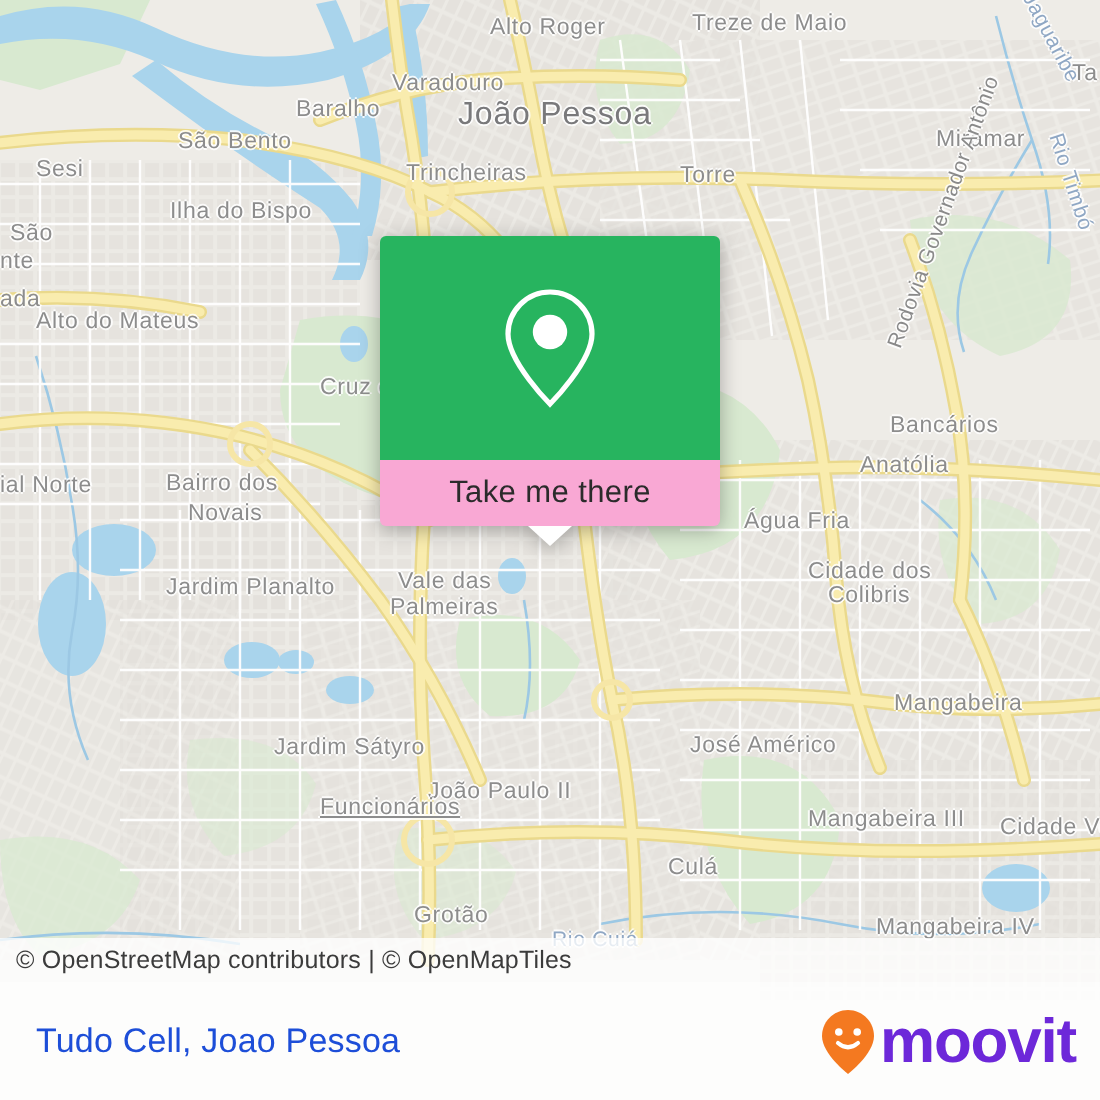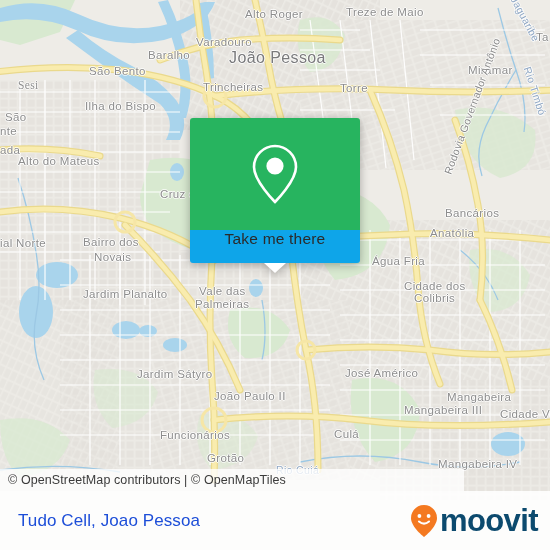--- a/index.html
+++ b/index.html
@@ -70,24 +70,24 @@
   #popup-green {
     height: 112px;
     background: #27b45f;
     border-radius: 3px 3px 0 0;
     display: flex;
     align-items: center;
     justify-content: center;
   }
   #popup-button {
     height: 33px;
-    background: #0ea5e9;
+    background: #f9a8d4;
     border-radius: 0 0 3px 3px;
     display: flex;
-    align-items: flex-start;
+    align-items: center;
     justify-content: center;
     cursor: pointer;
     position: relative;
   }
   #popup-button span {
     font-size: 15.5px;
     color: #2b2b2b;
     letter-spacing: .2px;
   }
   #popup-tail {
@@ -99,21 +99,21 @@
     border-left: 11px solid transparent;
     border-right: 11px solid transparent;
     border-top: 10px solid #ffffff;
   }
 
   
   #attribution {
     position: absolute;
     left: 0;
     top: 469px;
-    width: 464px;
+    width: 550px;
     height: 22px;
     background: rgba(255,255,255,0.78);
     display: flex;
     align-items: center;
     z-index: 50;
   }
   #attribution span {
     font-size: 12.5px;
     color: #3b3b3b;
     padding-left: 8px;
@@ -141,21 +141,21 @@
     white-space: nowrap;
   }
   #brand {
     display: flex;
     align-items: center;
     padding-right: 12px;
     gap: 1px;
   }
   #brand-word {
     font-size: 31px;
-    color: #0c4a6e;
+    color: #6d28d9;
     font-weight: bold;
     letter-spacing: -0.6px;
     line-height: 31px;
   }
 </style>
 </head>
 <body>
 
 <div id="app">
 
@@ -281,21 +281,21 @@
       </g>
     </svg>
 
     <div id="map-labels">
         <div class="map-label" style="left: 245px; top: 8px;">Alto Roger</div>
         <div class="map-label" style="left: 346px; top: 6px;">Treze de Maio</div>
         <div class="map-label" style="left: 196px; top: 36px;">Varadouro</div>
         <div class="map-label" style="left: 128px; top: 49px; margin-left: 20px;">Baralho</div>
         <div class="map-label big" style="left: 229px; top: 52px;">João Pessoa</div>
         <div class="map-label" style="left: 89px; top: 65px;">São Bento</div>
-        <div class="map-label" style="left: 18px; top: 79px; font-family: Liberation Serif, serif;">Sesi</div>
+        <div class="map-label" style="left: 18px; top: 79px;">Sesi</div>
         <div class="map-label" style="left: 203px; top: 81px;">Trincheiras</div>
         <div class="map-label" style="left: 340px; top: 82px;">Torre</div>
         <div class="map-label" style="left: 468px; top: 64px;">Miramar</div>
         <div class="map-label" style="left: 536px; top: 31px;">Ta</div>
         <div class="map-label" style="left: 85px; top: 100px;">Ilha do Bispo</div>
         <div class="map-label" style="left: 5px; top: 111px;">São</div>
         <div class="map-label" style="left: 0px; top: 125px;">nte</div>
         <div class="map-label" style="left: 0px; top: 144px;">ada</div>
         <div class="map-label" style="left: 18px; top: 155px;">Alto do Mateus</div>
         <div class="map-label" style="left: 160px; top: 188px;">Cruz d</div>
@@ -303,27 +303,27 @@
         <div class="map-label" style="left: 83px; top: 236px;">Bairro dos</div>
         <div class="map-label" style="left: 94px; top: 251px;">Novais</div>
         <div class="map-label" style="left: 445px; top: 207px;">Bancários</div>
         <div class="map-label" style="left: 430px; top: 227px;">Anatólia</div>
         <div class="map-label" style="left: 372px; top: 255px;">Água Fria</div>
         <div class="map-label" style="left: 404px; top: 280px;">Cidade dos</div>
         <div class="map-label" style="left: 414px; top: 292px;">Colibris</div>
         <div class="map-label" style="left: 83px; top: 288px;">Jardim Planalto</div>
         <div class="map-label" style="left: 199px; top: 285px;">Vale das</div>
         <div class="map-label" style="left: 195px; top: 298px;">Palmeiras</div>
-        <div class="map-label" style="left: 447px; top: 346px; margin-top: 45px;">Mangabeira</div>
+        <div class="map-label" style="left: 447px; top: 346px;">Mangabeira</div>
         <div class="map-label" style="left: 137px; top: 368px;">Jardim Sátyro</div>
         <div class="map-label" style="left: 345px; top: 367px; text-align: right;">José Américo</div>
         <div class="map-label" style="left: 214px; top: 390px;">João Paulo II</div>
         <div class="map-label" style="left: 404px; top: 404px;">Mangabeira III</div>
         <div class="map-label" style="left: 500px; top: 408px;">Cidade Ve</div>
-        <div class="map-label" style="left: 160px; top: 429px;">Funcionários</div>
+        <div class="map-label" style="left: 160px; top: 398px; text-decoration: underline;">Funcionários</div>
         <div class="map-label" style="left: 334px; top: 428px;">Culá</div>
         <div class="map-label" style="left: 207px; top: 452px;">Grotão</div>
         <div class="map-label" style="left: 438px; top: 458px;">Mangabeira IV</div>
         <div class="map-label water" style="left: 486px; top: 4px; transform: rotate(62deg);">Rio Jaguaribe</div>
         <div class="map-label water" style="left: 510px; top: 85px; transform: rotate(72deg);">Rio Timbó</div>
         <div class="map-label road" style="left: 400px; top: 100px; transform: rotate(-70deg);">Rodovia Governador Antônio</div>
         <div class="map-label water" style="left: 276px; top: 464px;">Rio Cuiá</div>
       </div>
   </div>
 

